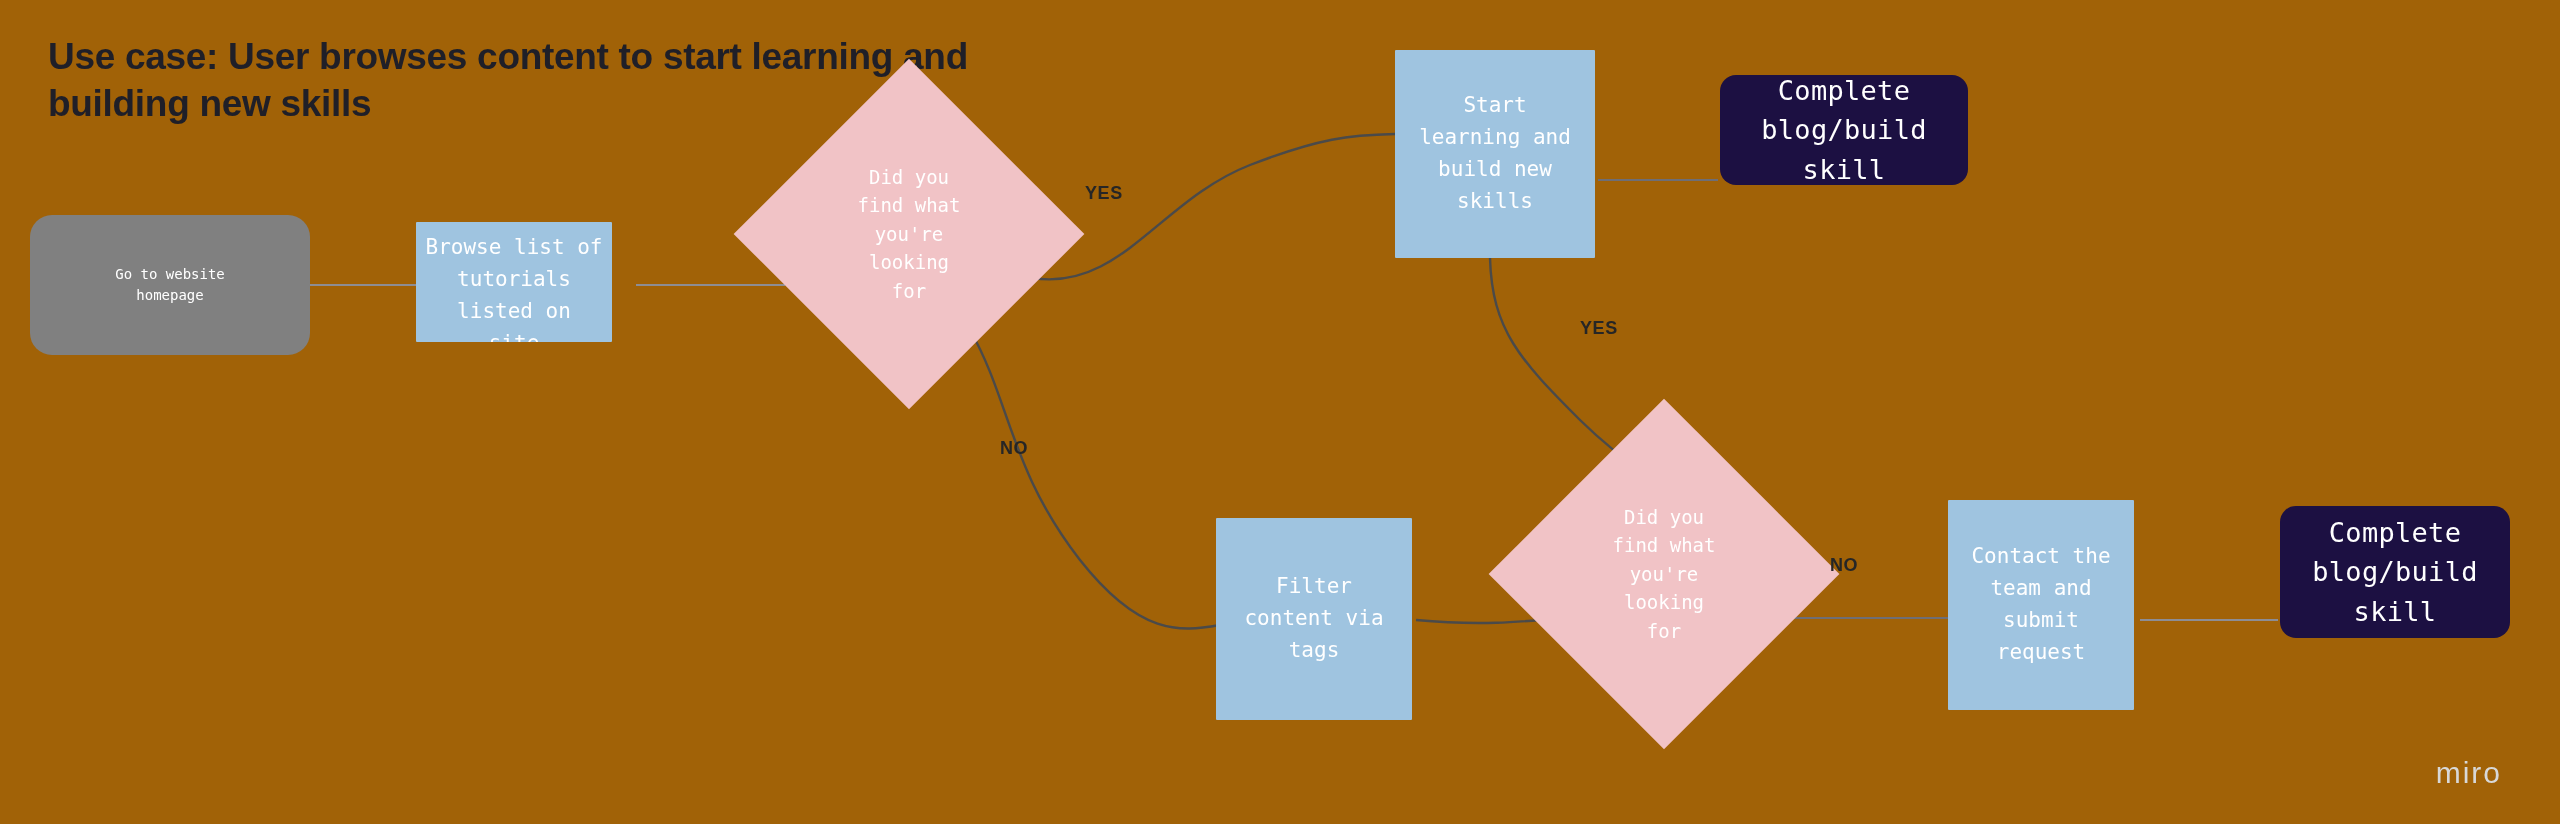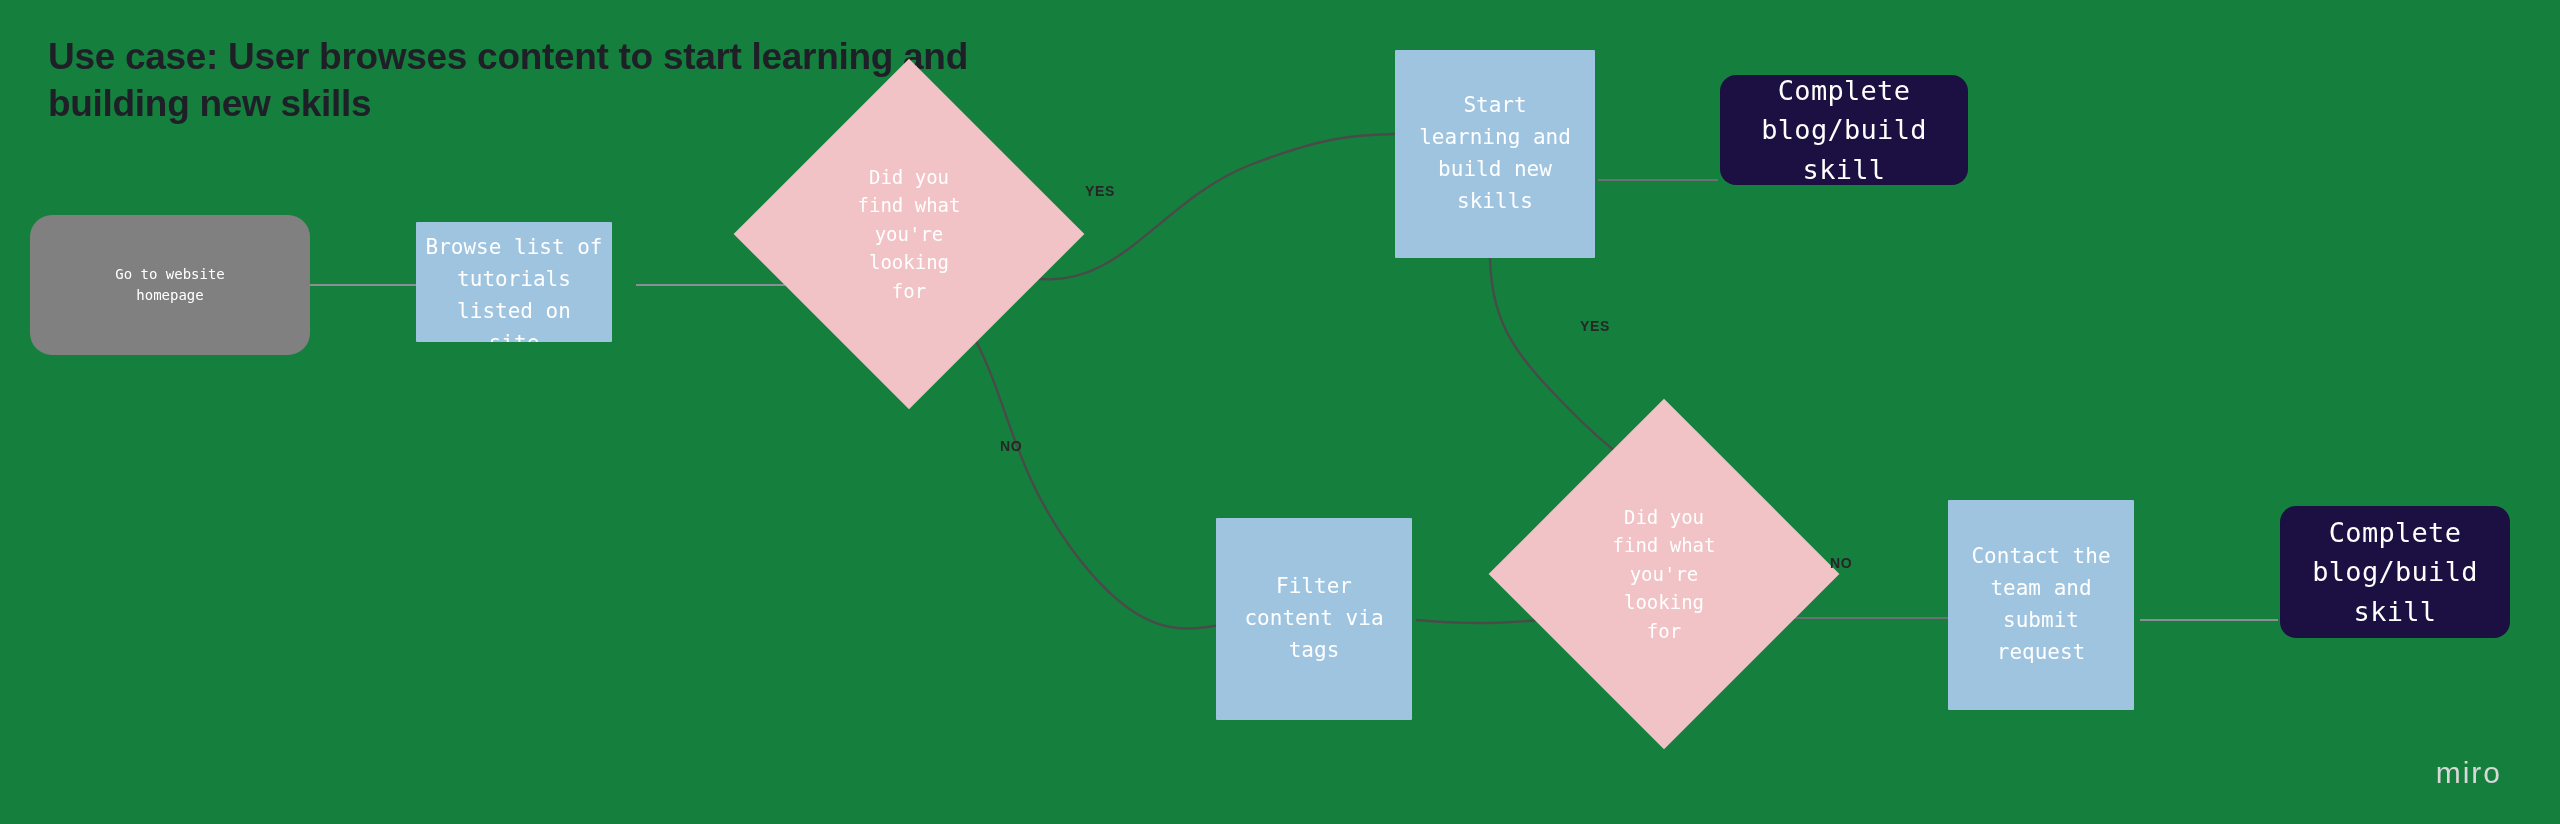--- a/index.html
+++ b/index.html
@@ -8,21 +8,21 @@
     padding: 0;
     background: #ffffff;
   }
   body {
     font-family: "Liberation Sans", sans-serif;
   }
   #canvas {
     position: relative;
     width: 2560px;
     height: 824px;
-    background: #15803d;
+    background: #a16207;
     overflow: hidden;
   }
 
   
   #title {
     position: absolute;
     left: 48px;
     top: 34px;
     width: 1030px;
     font-family: "Liberation Sans", sans-serif;
@@ -106,21 +106,21 @@
     text-align: center;
     white-space: pre-line;
     width: 100%;
   }
 
   
   .edge-label {
     position: absolute;
     font-family: "Liberation Sans", sans-serif;
     font-weight: bold;
-    font-size: 14px;
+    font-size: 18px;
     letter-spacing: 0.6px;
     color: #262626;
     white-space: nowrap;
   }
 
   
   #watermark {
     position: absolute;
     right: 58px;
     bottom: 34px;

